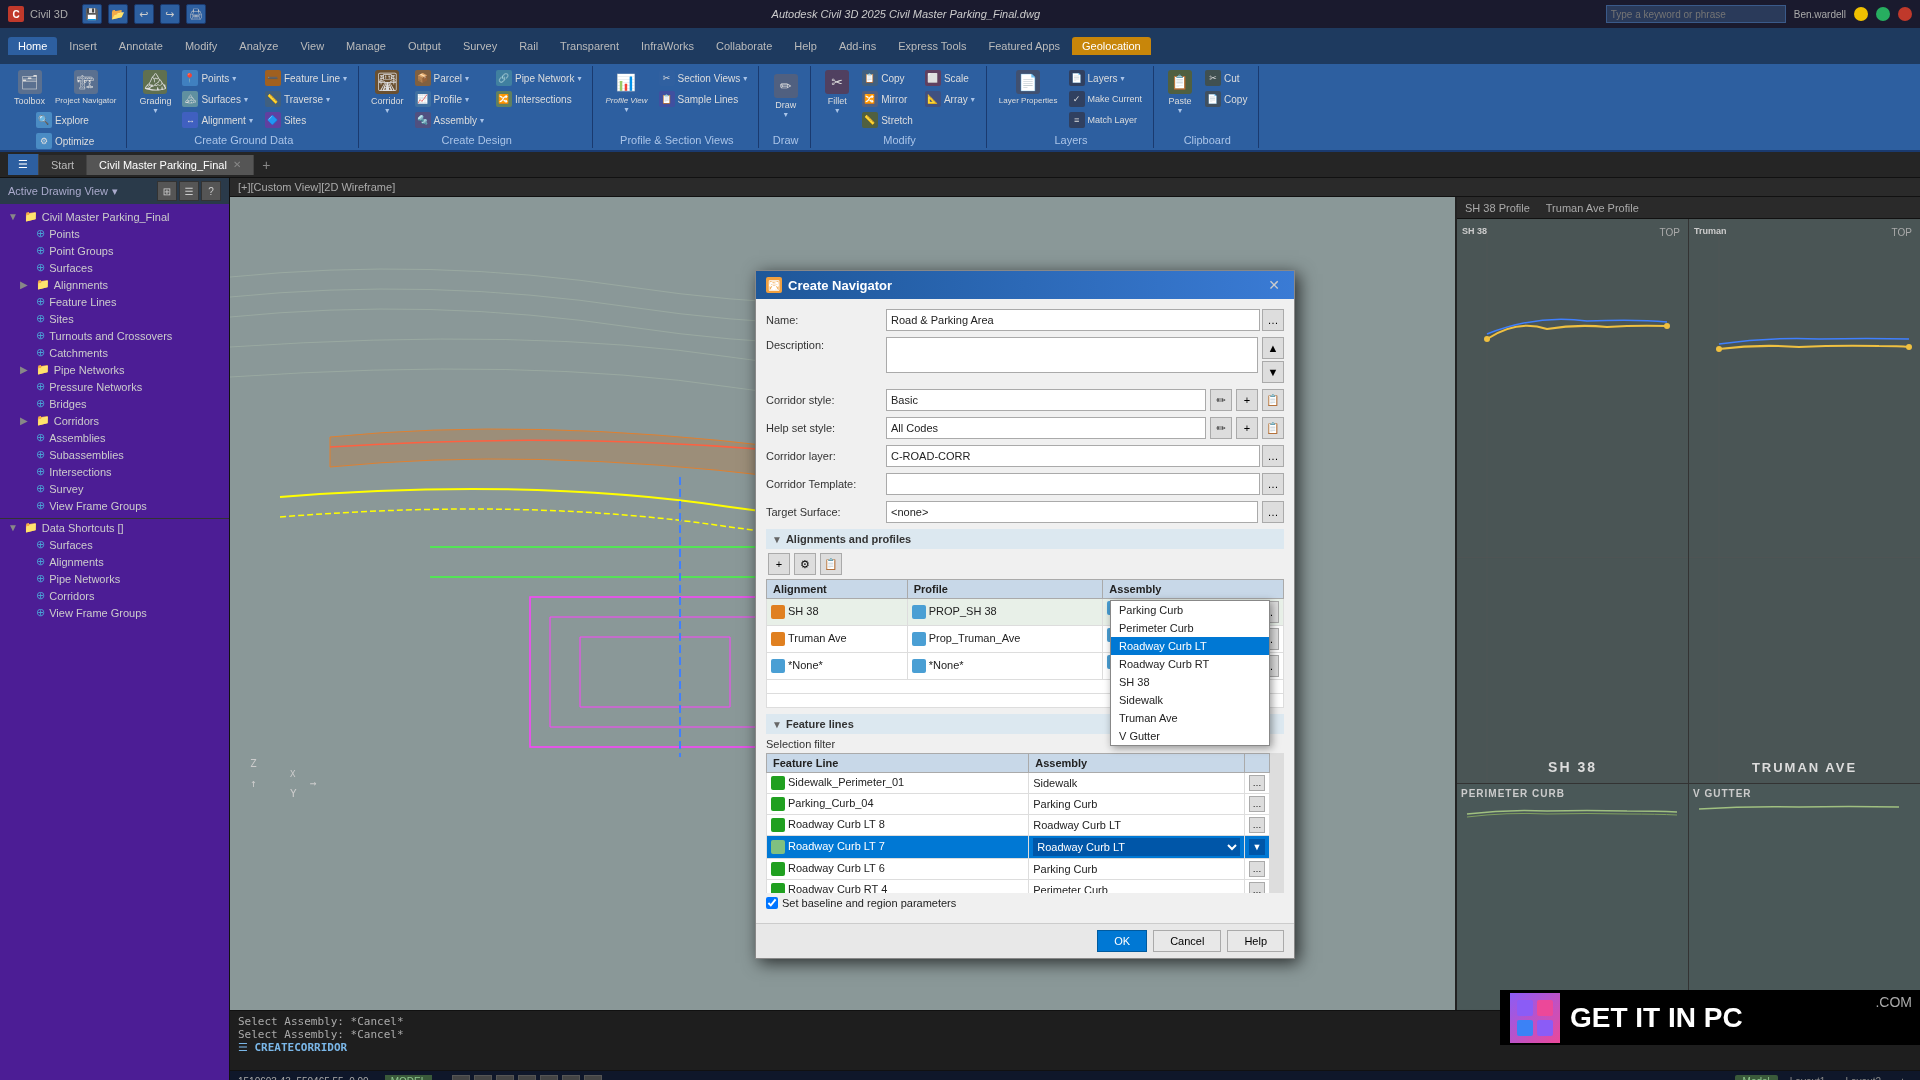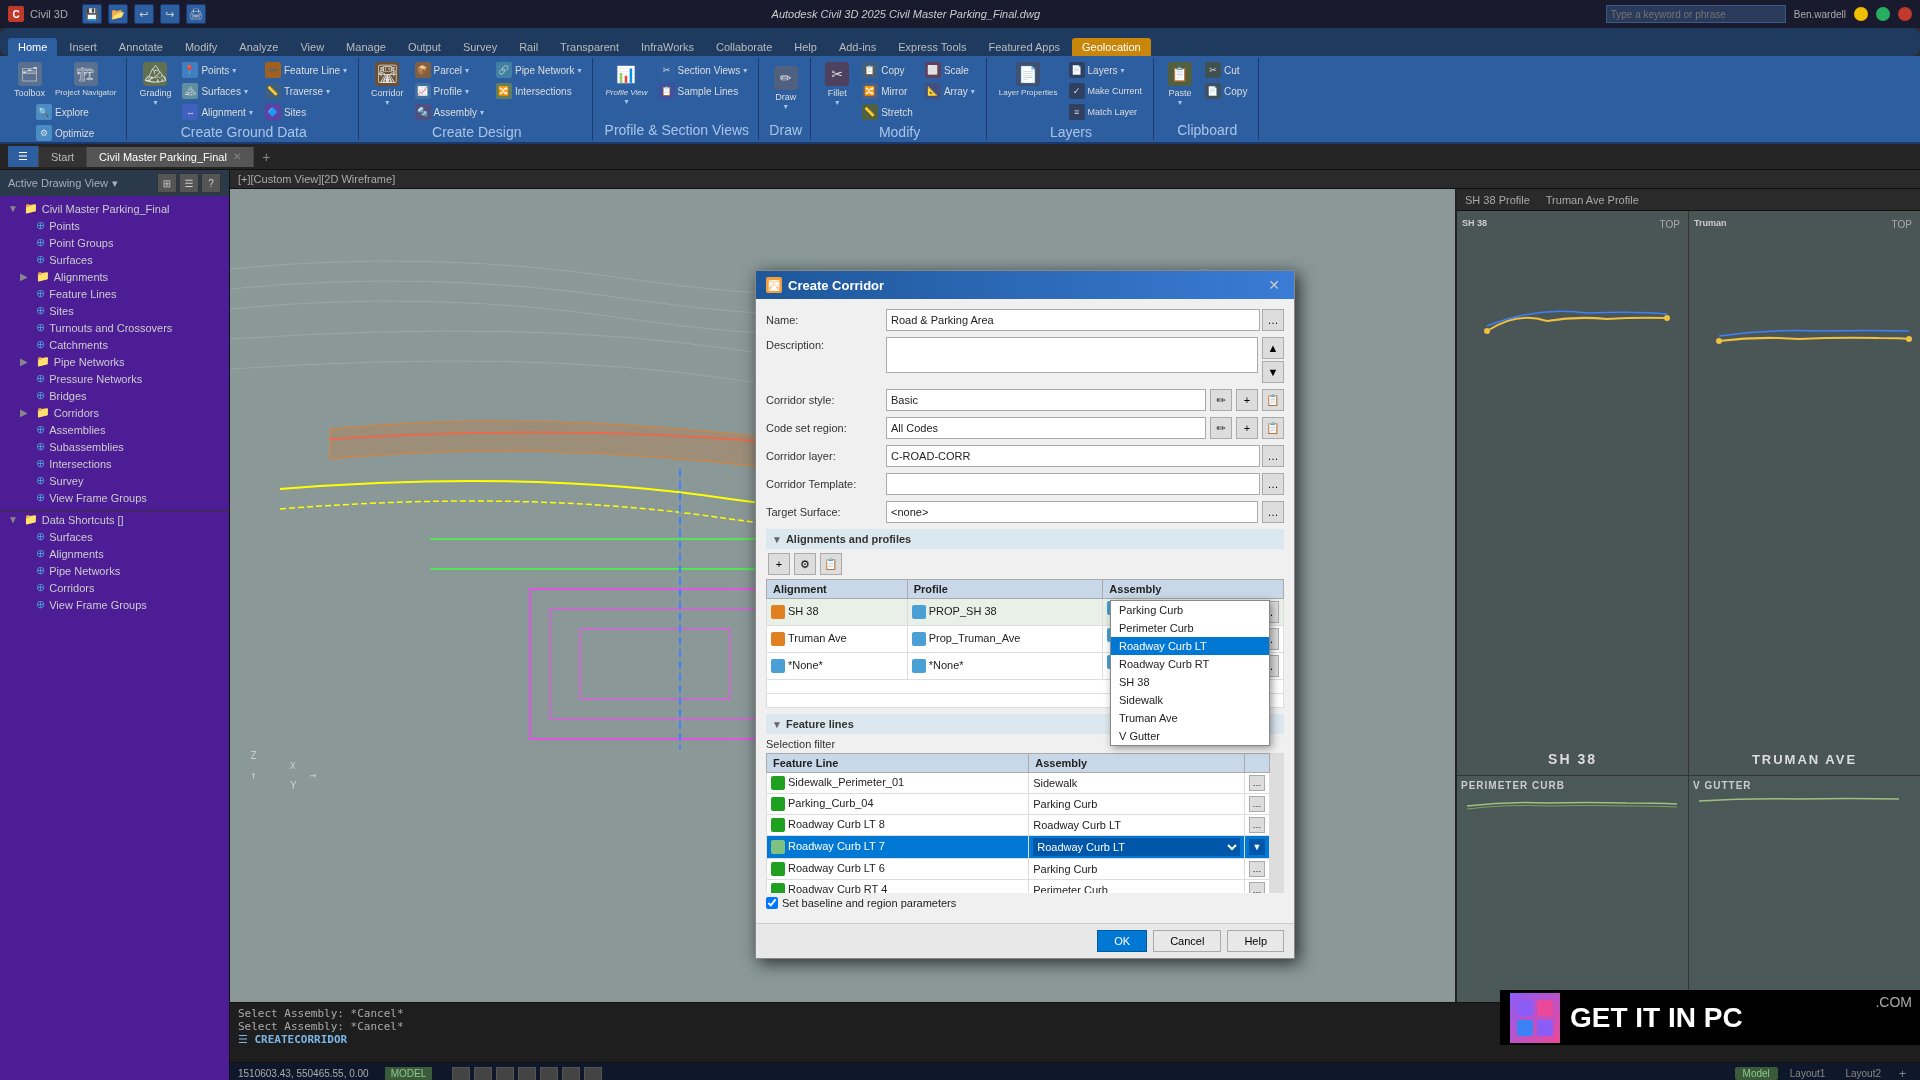--- a/index.html
+++ b/index.html
@@ -14,39 +14,39 @@
     #titlebar .center { color: #ccc; font-size: 11px; font-style: italic; }
     #titlebar .right { display: flex; align-items: center; gap: 8px; }
     .title-icon { width: 16px; height: 16px; background: #c0392b; border-radius: 2px; display: inline-flex; align-items: center; justify-content: center; font-size: 10px; color: white; font-weight: bold; }
     .win-btn { width: 14px; height: 14px; border-radius: 50%; display: inline-block; cursor: pointer; }
     .win-min { background: #f0c000; }
     .win-max { background: #27ae60; }
     .win-close { background: #c0392b; }
 
     
     #ribbon-tabs {
-      height: 28px; background: #1e3a5f; display: flex; align-items: flex-end; padding: 0 8px; gap: 2px; border-radius: 8px;
+      height: 36px; background: #1e3a5f; display: flex; align-items: center; padding: 0 8px; gap: 2px;
     }
     .ribbon-tab {
       padding: 3px 10px; font-size: 11px; cursor: pointer; color: #bbb; border-radius: 3px 3px 0 0;
       background: transparent;
     }
     .ribbon-tab.active { background: #2d5fa0; color: white; }
     .ribbon-tab.highlight { background: #c8860a; color: white; }
 
     
     #ribbon {
       height: 88px; background: #2d5fa0; display: flex; align-items: stretch; padding: 2px 4px; gap: 2px;
       border-bottom: 2px solid #1a3a6f;
     }
     .ribbon-group {
       display: flex; flex-direction: column; align-items: center; justify-content: flex-start;
       border-right: 1px solid #1a3a6f; padding: 2px 6px; min-width: 60px;
     }
-    .ribbon-group-title { font-size: 14px; color: #aac4e8; margin-top: auto; padding-top: 2px; }
+    .ribbon-group-title { font-size: 11px; color: #aac4e8; margin-top: auto; padding-top: 2px; }
     .ribbon-btns { display: flex; gap: 2px; flex-wrap: wrap; justify-content: center; }
     .ribbon-btn {
       display: flex; flex-direction: column; align-items: center; padding: 2px 4px;
       cursor: pointer; border-radius: 3px; background: transparent; color: #ddd;
       font-size: 9px; min-width: 36px; text-align: center;
     }
     .ribbon-btn .icon { width: 24px; height: 24px; background: #4a8cc4; border-radius: 3px; margin-bottom: 2px; display: flex; align-items: center; justify-content: center; font-size: 14px; }
     .ribbon-btn-small {
       display: flex; flex-direction: row; align-items: center; gap: 3px; padding: 2px 5px;
       cursor: pointer; border-radius: 2px; color: #ddd; font-size: 10px; white-space: nowrap;
@@ -755,21 +755,21 @@
         <span style="cursor:pointer;padding:1px 6px;color:#888;font-size:12px;">+</span>
       </div>
     </div>
   </div>
 </div>
 
 <div id="corridor-dialog">
   <div id="corridor-dialog-title">
     <div style="display:flex;align-items:center;gap:6px;">
       <div style="width:16px;height:16px;background:#f0a040;border-radius:2px;display:flex;align-items:center;justify-content:center;font-size:10px;">🛣</div>
-      <span>Create Corridor</span>
+      <span>Create Navigator</span>
     </div>
     <button class="dialog-close">✕</button>
   </div>
   <div id="corridor-dialog-body">
 
     <div class="form-row">
       <span class="form-label">Name:</span>
       <input type="text" class="form-input" style="flex: 1 1 0%;" value="Road &amp; Parking Area">
       <button class="form-btn">…</button>
     </div>
@@ -789,21 +789,21 @@
         <select class="form-select">
           <option>Basic</option>
         </select>
         <button class="form-btn">✏</button>
         <button class="form-btn">+</button>
         <button class="form-btn">📋</button>
       </div>
     </div>
 
     <div class="form-row">
-      <span class="form-label">Code set region:</span>
+      <span class="form-label">Help set style:</span>
       <div style="display:flex;align-items:center;flex:1;gap:2px;">
         <select class="form-select">
           <option>All Codes</option>
         </select>
         <button class="form-btn">✏</button>
         <button class="form-btn">+</button>
         <button class="form-btn">📋</button>
       </div>
     </div>
 

